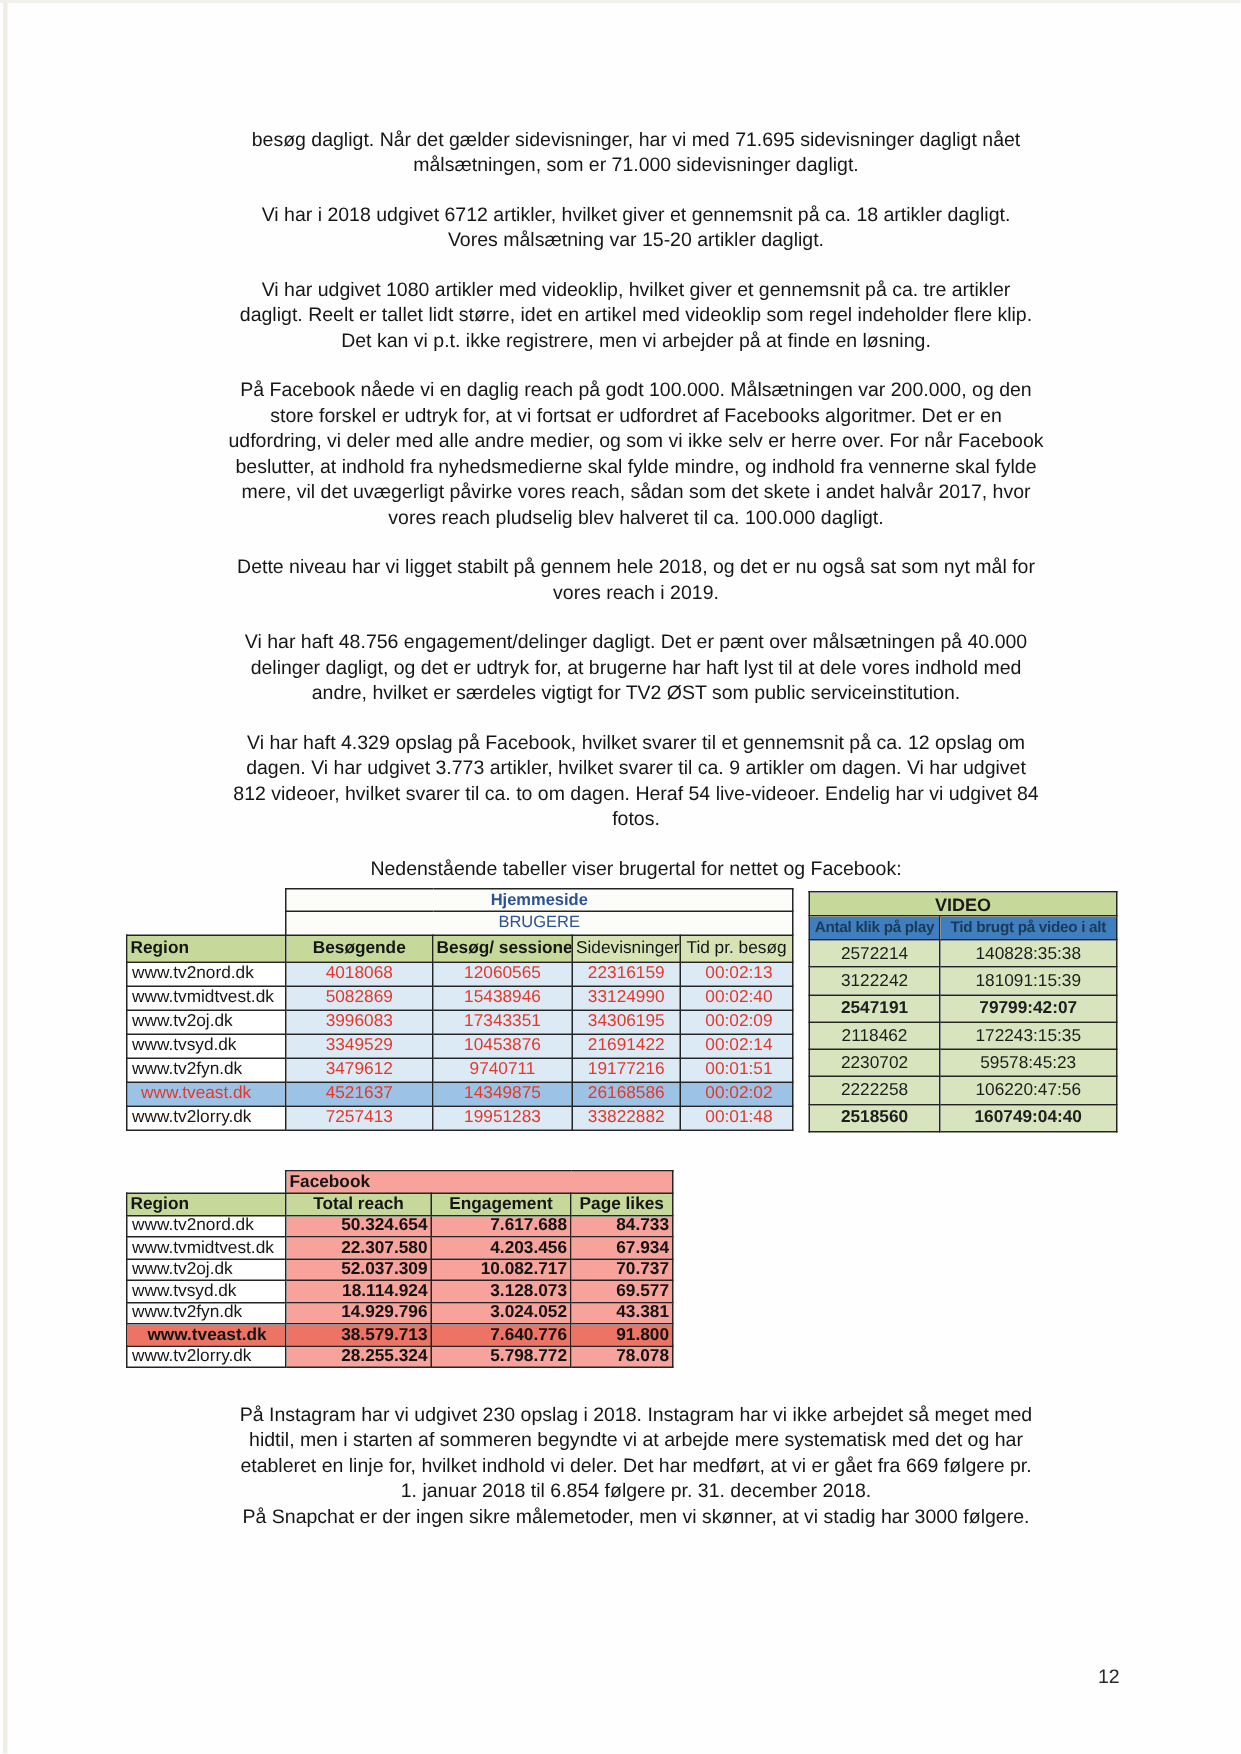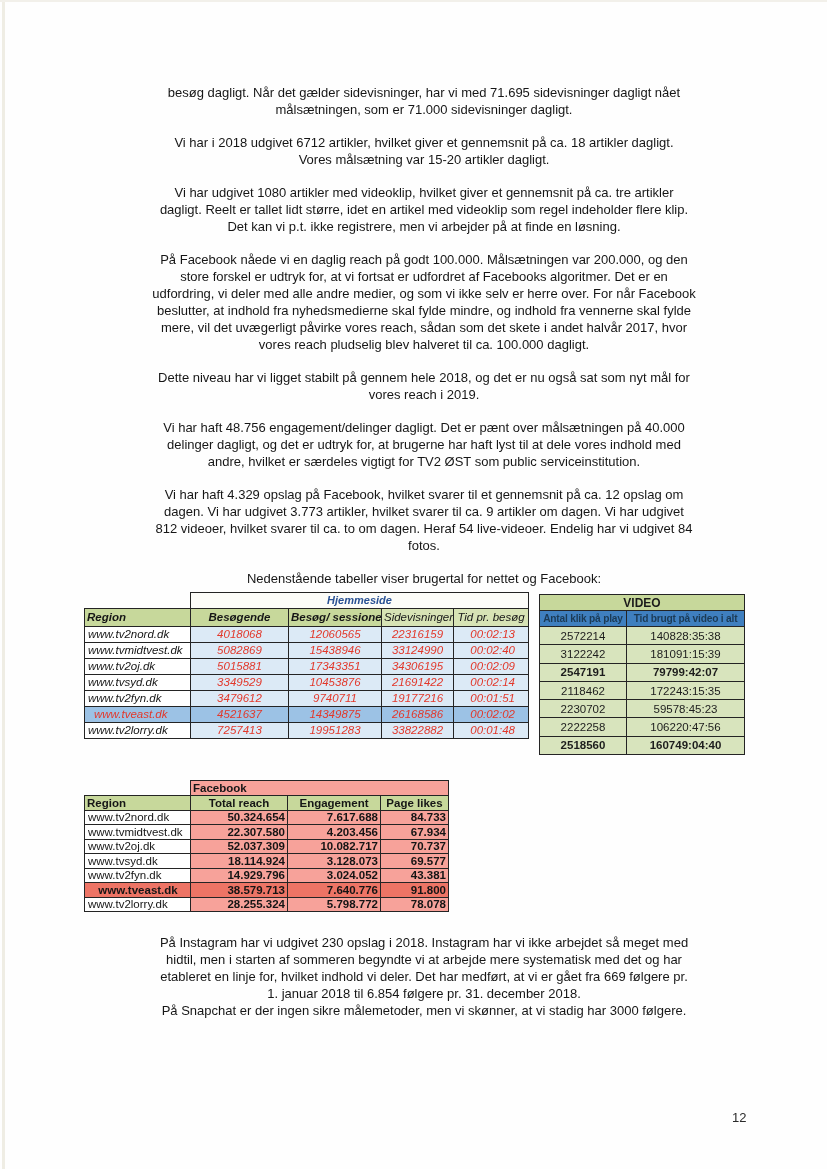--- a/index.html
+++ b/index.html
@@ -19,21 +19,21 @@
   p.para.tight{margin-bottom:0;}
   p.closing{margin:22px 0 0 0;}
   p.closing2{margin:0;}
 
   
   .tables-row{display:flex;align-items:flex-start;margin:5px 0 0 1px;}
   table.tbl{border-collapse:collapse;table-layout:fixed;}
   table.tbl td{border:1.8px solid #242424;overflow:hidden;white-space:nowrap;padding:0 2px;}
 
   
-  .website-tbl{width:444px;font-size:11.5px;font-style:italic;}
+  .website-tbl{width:444px;font-size:11.5px;}
   .website-tbl td{height:15px;}
   td.blank{border:none !important;background:transparent;}
   td.t-title{height:12px;background:#fcfcf8;color:var(--title-blue);text-align:center;
              font-weight:bold;font-size:11px;border-width:1px !important;}
   td.t-sub{height:12px;background:#fcfcf8;color:var(--title-blue);text-align:center;
            font-weight:normal;font-size:11px;border-width:1px !important;}
   td.h-green{height:17px;background:var(--header-green);font-weight:bold;text-align:center;}
   td.h-green-light{height:17px;background:var(--header-green-light);font-weight:normal;text-align:center;}
   td.h-left{text-align:left;padding-left:3px;}
   .website-tbl td.data{background:var(--data-blue);color:var(--red-text);text-align:center;}
@@ -102,20 +102,24 @@
           <col style="width:93px">
           <col style="width:72px">
           <col style="width:75px">
         </colgroup>
       <tbody>
           <tr>
             <td class="blank"></td>
             <td class="t-title" colspan="4">Hjemmeside</td>
           </tr>
           <tr>
+            <td class="blank"></td>
+            <td class="t-sub" colspan="4">BRUGERE</td>
+          </tr>
+          <tr>
             <td class="h-green h-left">Region</td>
             <td class="h-green">Besøgende</td>
             <td class="h-green">Besøg/ sessioner</td>
             <td class="h-green-light">Sidevisninger</td>
             <td class="h-green-light">Tid pr. besøg</td>
           </tr>
           <tr>
             <td class="region-cell">www.tv2nord.dk</td>
             <td class="data">4018068</td>
             <td class="data">12060565</td>
@@ -124,21 +128,21 @@
           </tr>
           <tr>
             <td class="region-cell">www.tvmidtvest.dk</td>
             <td class="data">5082869</td>
             <td class="data">15438946</td>
             <td class="data">33124990</td>
             <td class="data tid-cell">00:02:40</td>
           </tr>
           <tr>
             <td class="region-cell">www.tv2oj.dk</td>
-            <td class="data">5015881</td>
+            <td class="data">3996083</td>
             <td class="data">17343351</td>
             <td class="data">34306195</td>
             <td class="data tid-cell">00:02:09</td>
           </tr>
           <tr>
             <td class="region-cell">www.tvsyd.dk</td>
             <td class="data">3349529</td>
             <td class="data">10453876</td>
             <td class="data">21691422</td>
             <td class="data tid-cell">00:02:14</td>

